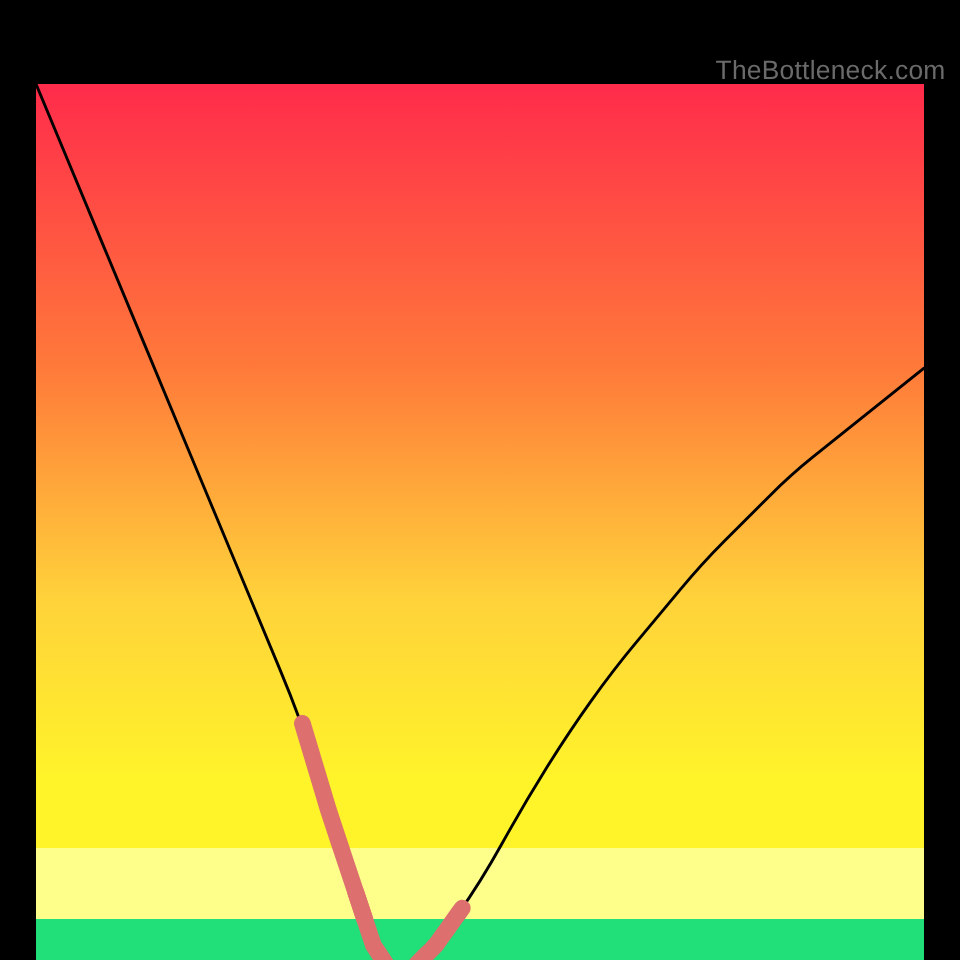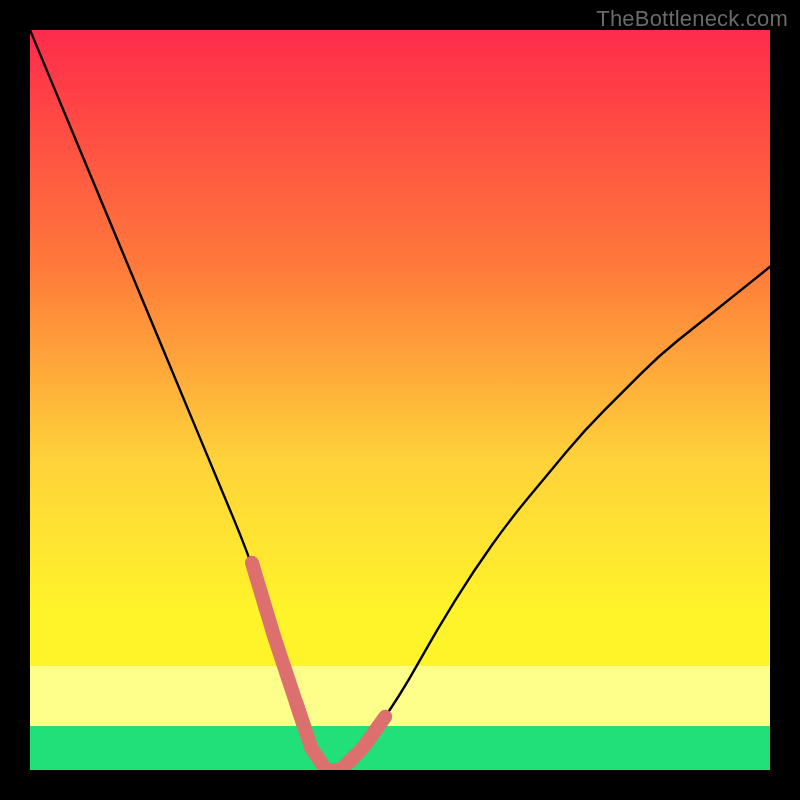--- a/index.html
+++ b/index.html
@@ -8,20 +8,21 @@
     width: 800px;
     height: 800px;
     background: #000;
     overflow: hidden;
     font-family: Arial, Helvetica, sans-serif;
   }
   .frame {
     position: absolute;
     inset: 0;
     background: #000;
+    margin-top: 40px;
   }
   .plot-area {
     position: absolute;
     left: 30px;
     top: 30px;
     width: 740px;
     height: 740px;
     overflow: hidden;
   }
   .watermark {

